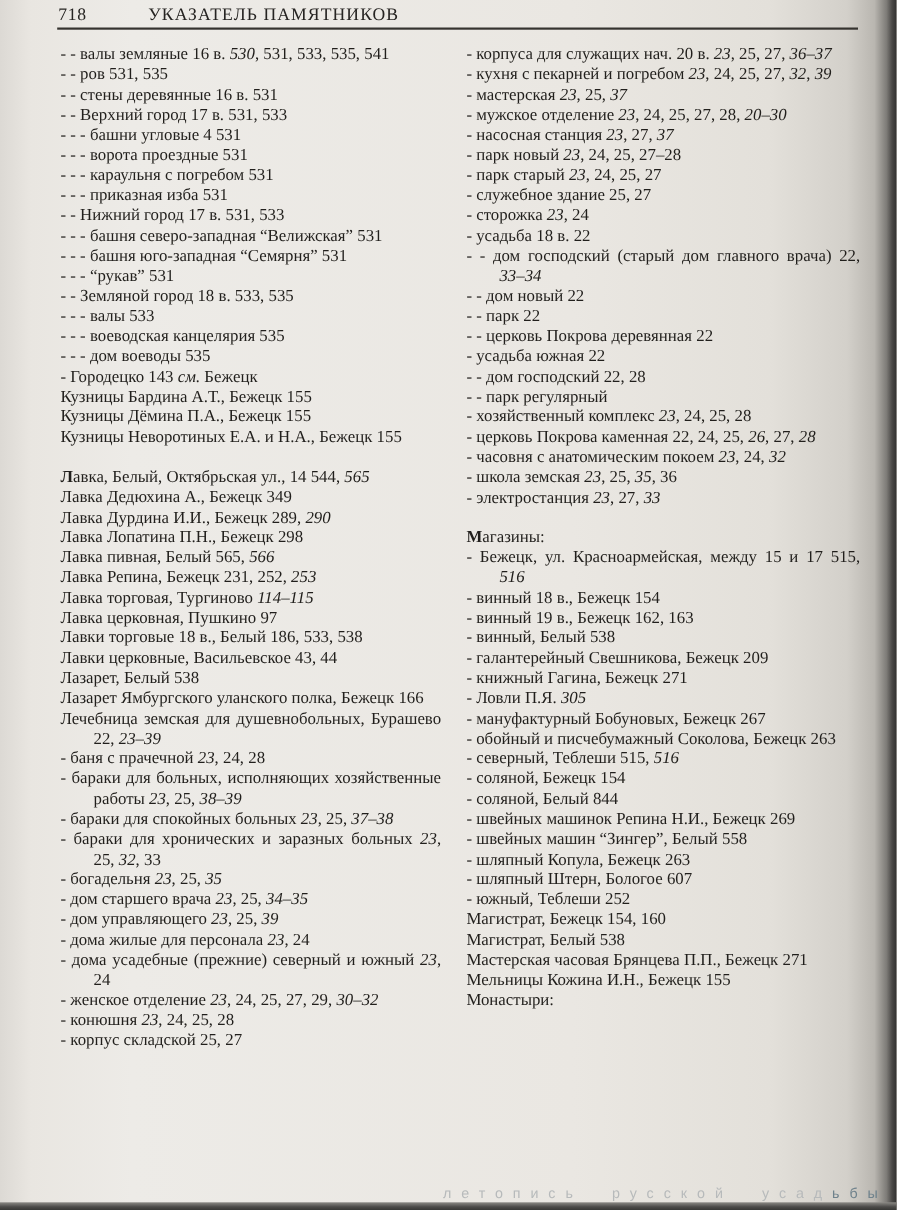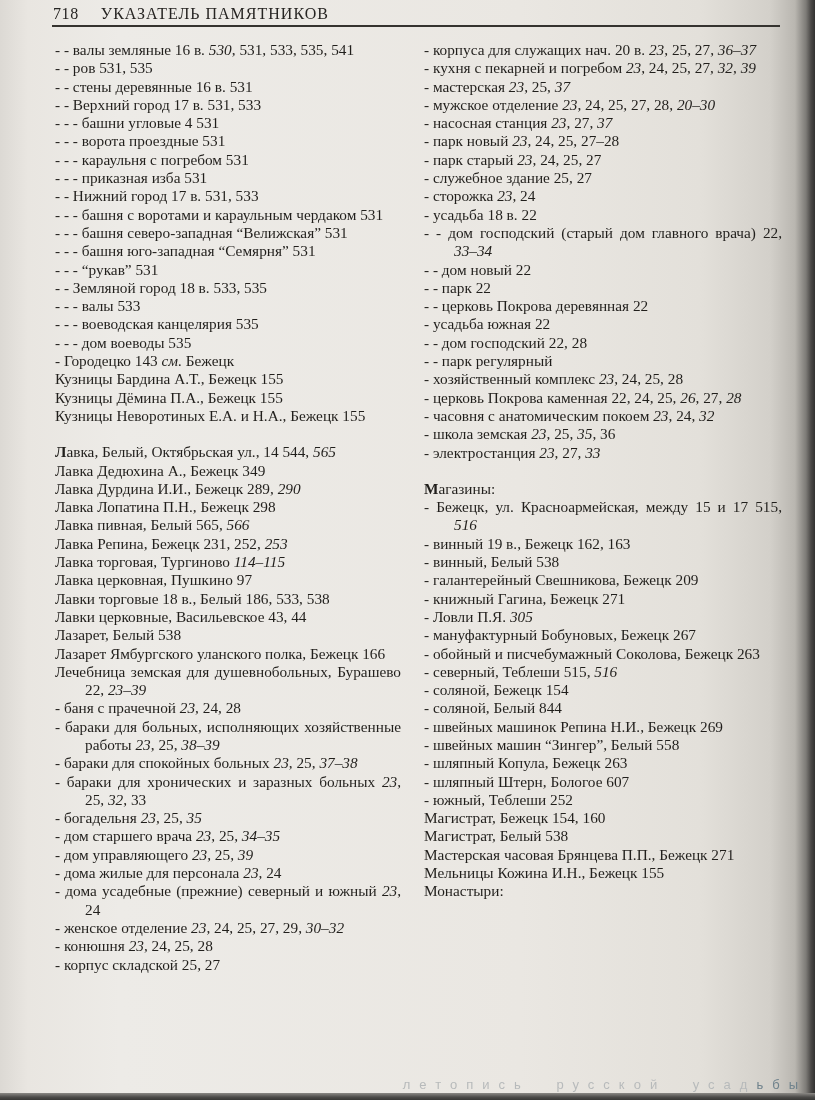--- a/index.html
+++ b/index.html
@@ -13,21 +13,21 @@
     background:
       linear-gradient(90deg, #dcd9d4 0px, #e9e6e1 28px, #edebe7 120px, #eae7e2 520px, #e3e0da 700px, #d3d0ca 770px, #b9b6b0 795px, #7d7b77 806px, #4a4846 811px, #323130 815px);
   }
   .page::after{ 
     content:"";position:absolute;left:0;right:0;bottom:0;height:7px;
     background:linear-gradient(180deg,#8b8985,#4b4a48 60%,#383836);
   }
   .header{
     position:absolute;left:53px;top:5px;width:700px;
     display:flex;align-items:baseline;
-    font-size:16px;color:#262422;letter-spacing:.6px;
+    font-size:16px;color:#262422;letter-spacing:.6px;gap:34px;
   }
   .pagenum{margin-right:22px;}
   .htitle{letter-spacing:1px;}
   .hrule{
     position:absolute;left:52px;top:25px;width:728px;height:2px;
     background:#35332f;
   }
   .columns{
     position:absolute;left:55px;top:41px;width:727px;
     display:flex;gap:23px;
@@ -65,21 +65,20 @@
     <div class="col col-left" id="col-left">
         <p class="entry">- - валы земляные 16 в. <i>530</i>, 531, 533, 535, 541</p>
         <p class="entry">- - ров 531, 535</p>
         <p class="entry">- - стены деревянные 16 в. 531</p>
         <p class="entry">- - Верхний город 17 в. 531, 533</p>
         <p class="entry">- - - башни угловые 4 531</p>
         <p class="entry">- - - ворота проездные 531</p>
         <p class="entry">- - - караульня с погребом 531</p>
         <p class="entry">- - - приказная изба 531</p>
         <p class="entry">- - Нижний город 17 в. 531, 533</p>
-        <p class="entry">- - - башня с воротами и караульным чердаком 531</p>
         <p class="entry">- - - башня северо-западная “Велижская” 531</p>
         <p class="entry">- - - башня юго-западная “Семярня” 531</p>
         <p class="entry">- - - “рукав” 531</p>
         <p class="entry">- - Земляной город 18 в. 533, 535</p>
         <p class="entry">- - - валы 533</p>
         <p class="entry">- - - воеводская канцелярия 535</p>
         <p class="entry">- - - дом воеводы 535</p>
         <p class="entry">- Городецко 143 <i>см.</i> Бежецк</p>
         <p class="entry">Кузницы Бардина А.Т., Бежецк 155</p>
         <p class="entry">Кузницы Дёмина П.А., Бежецк 155</p>
@@ -130,20 +129,21 @@
         <p class="entry">- - дом господский 22, 28</p>
         <p class="entry">- - парк регулярный</p>
         <p class="entry">- хозяйственный комплекс <i>23</i>, 24, 25, 28</p>
         <p class="entry">- церковь Покрова каменная 22, 24, 25, <i>26</i>, 27, <i>28</i></p>
         <p class="entry">- часовня с анатомическим покоем <i>23</i>, 24, <i>32</i></p>
         <p class="entry">- школа земская <i>23</i>, 25, <i>35</i>, 36</p>
         <p class="entry">- электростанция <i>23</i>, 27, <i>33</i></p>
         <div class="spacer"></div>
         <p class="entry"><b>М</b>агазины:</p>
         <p class="entry">- Бежецк, ул. Красноармейская, между 15 и 17 515, <i>516</i></p>
+        <p class="entry">- винный 18 в., Бежецк 154</p>
         <p class="entry">- винный 19 в., Бежецк 162, 163</p>
         <p class="entry">- винный, Белый 538</p>
         <p class="entry">- галантерейный Свешникова, Бежецк 209</p>
         <p class="entry">- книжный Гагина, Бежецк 271</p>
         <p class="entry">- Ловли П.Я. <i>305</i></p>
         <p class="entry">- мануфактурный Бобуновых, Бежецк 267</p>
         <p class="entry">- обойный и писчебумажный Соколова, Бежецк 263</p>
         <p class="entry">- северный, Теблеши 515, <i>516</i></p>
         <p class="entry">- соляной, Бежецк 154</p>
         <p class="entry">- соляной, Белый 844</p>

